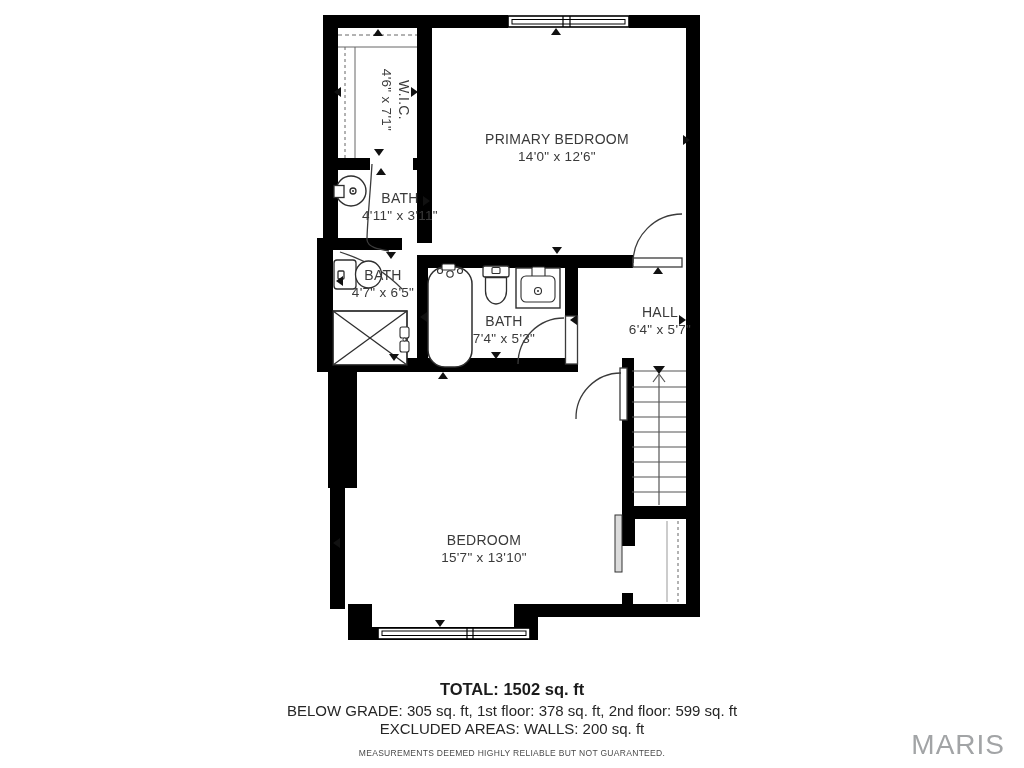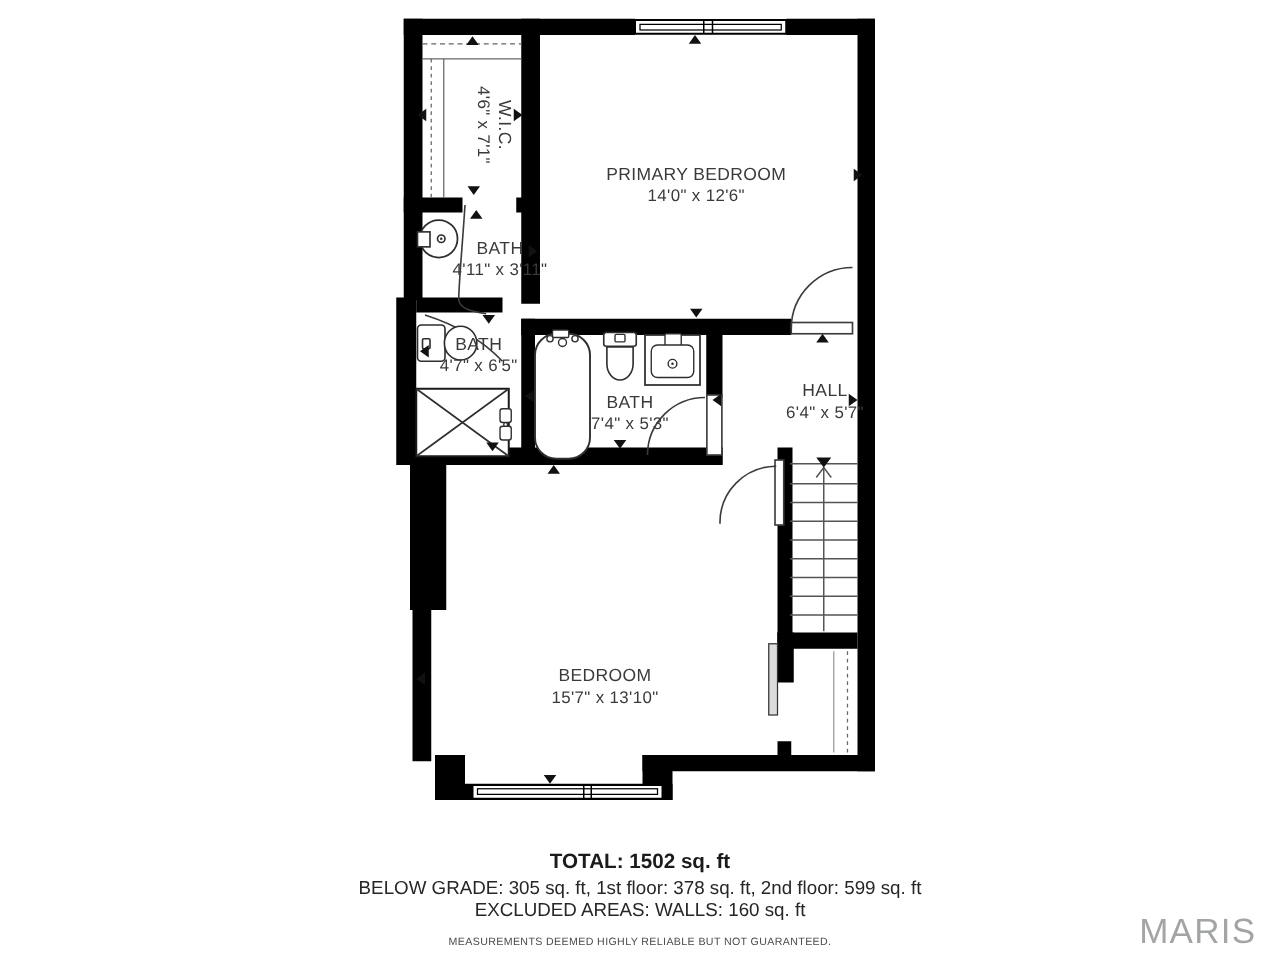--- a/index.html
+++ b/index.html
@@ -219,18 +219,18 @@
     <div class="room-dims">6'4" x 5'7"</div>
   </div>
 
   <div class="lbl" style="left:484px;top:501px;margin-top:48px;">
     <div class="room-name">BEDROOM</div>
     <div class="room-dims">15'7" x 13'10"</div>
   </div>
 
   <div class="footer-line f-total">TOTAL: 1502 sq. ft</div>
   <div class="footer-line f-breakdown">BELOW GRADE: 305 sq. ft, 1st floor: 378 sq. ft, 2nd floor: 599 sq. ft</div>
-  <div class="footer-line f-excluded">EXCLUDED AREAS: WALLS: 160 sq. ft</div>
+  <div class="footer-line f-excluded">EXCLUDED AREAS: WALLS: 200 sq. ft</div>
   <div class="footer-line f-disclaimer">MEASUREMENTS DEEMED HIGHLY RELIABLE BUT NOT GUARANTEED.</div>
 
   <div class="watermark">MARIS</div>
 
 </div>
 
 </body></html>

